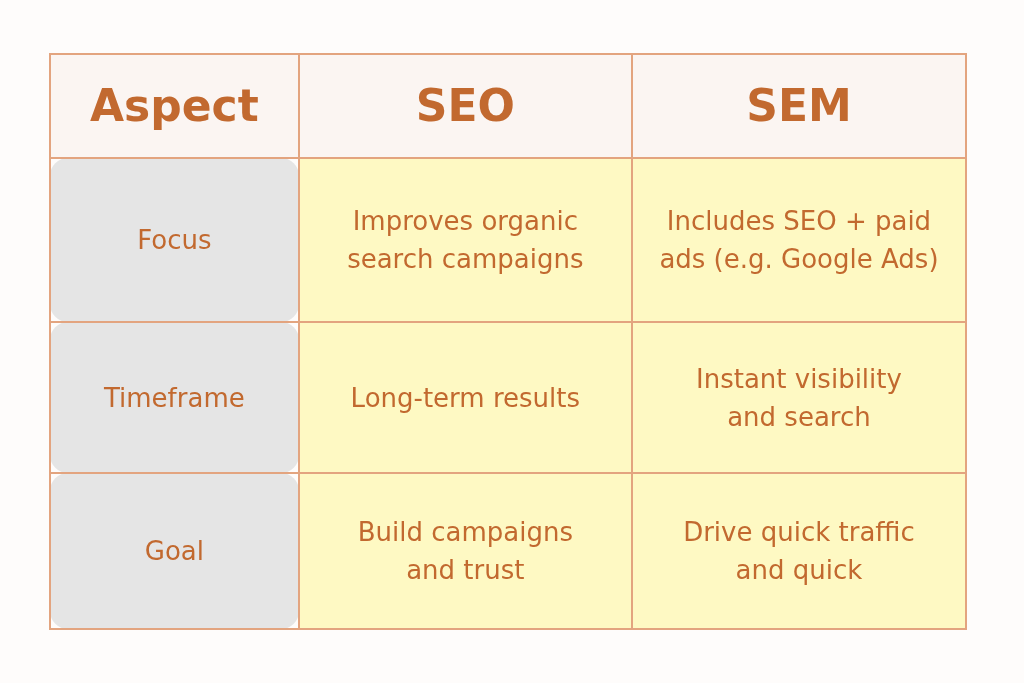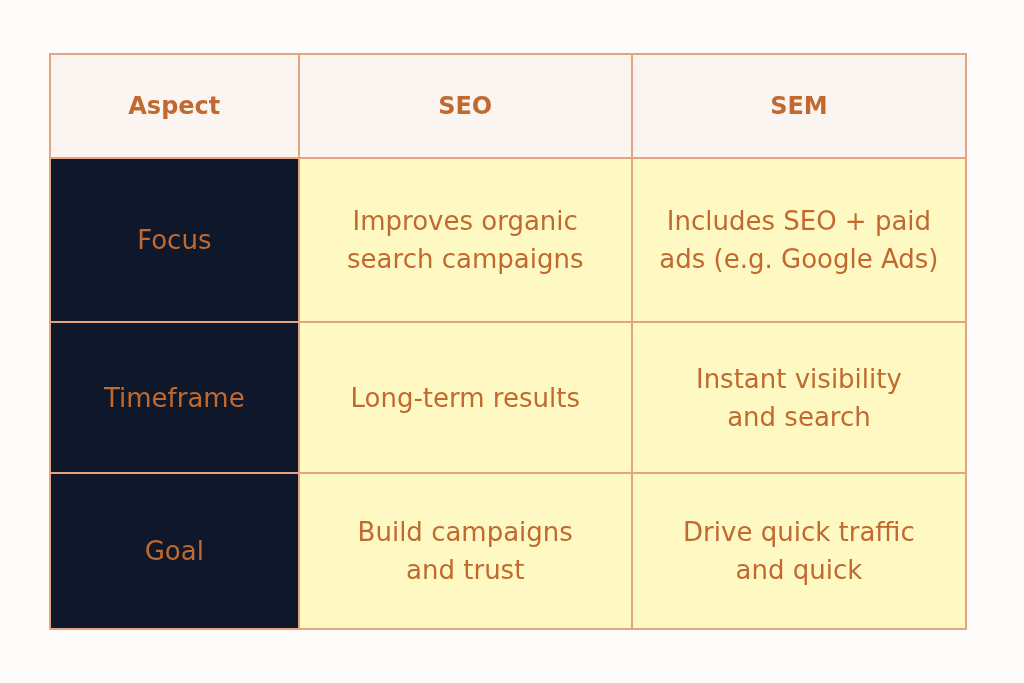--- a/index.html
+++ b/index.html
@@ -19,26 +19,26 @@
   }
   td, th {
     border: 2px solid #e3a47f;
     text-align: center;
     vertical-align: middle;
     padding: 0 8px;
     line-height: 38px;
   }
   th {
     background: #fbf5f2;
-    font-size: 24px;
+    font-size: 44px;
     font-weight: bold;
     height: 102px;
   }
   td { font-size: 26px; background: #fef9c3; }
-  td.aspect { background: #0f172a; }
+  td.aspect { background: #e5e5e5; border-radius: 18px; }
   col.c1 { width: 249px; }
   col.c2 { width: 334px; }
   col.c3 { width: 335px; }
   tr.r1 td { height: 120px; }
   tr.r2 td { height: 120px; }
   tr.r3 td { height: 111px; }
   tr.r4 td { height: 114px; }
 </style>
 </head>
 <body>

